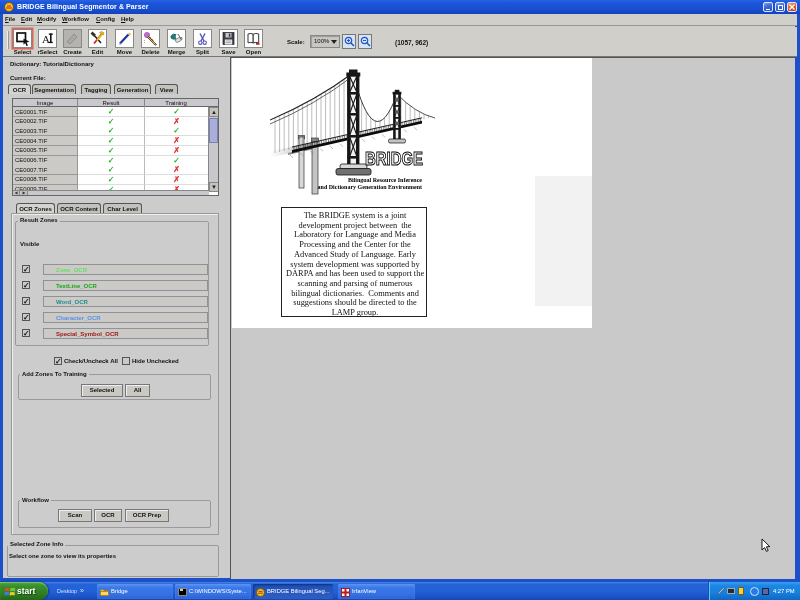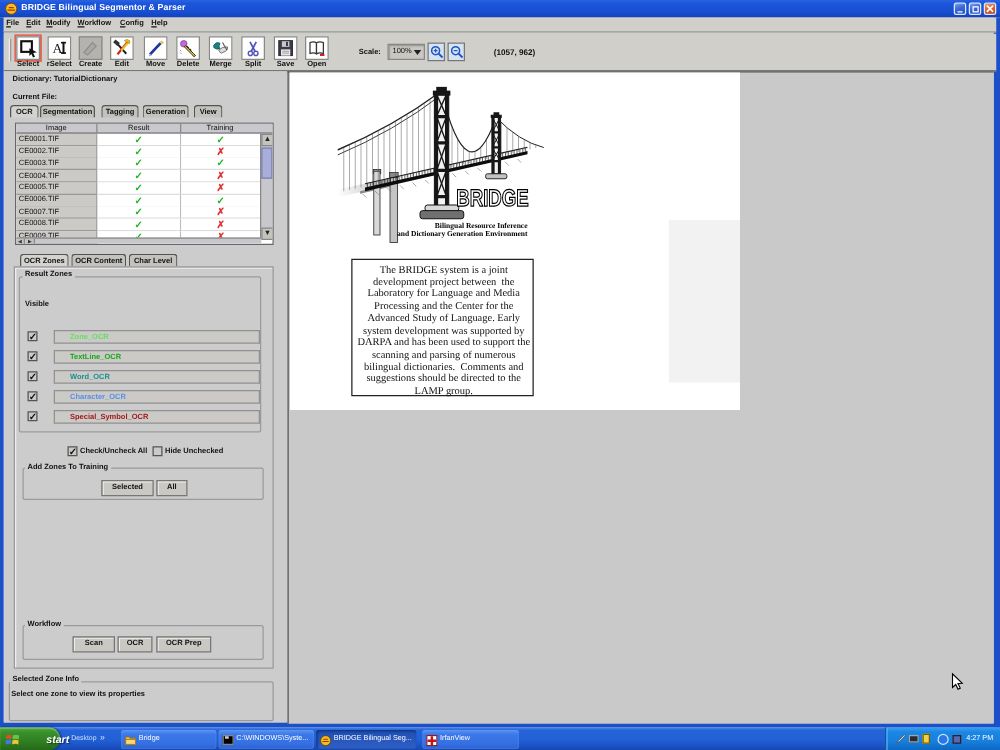--- a/index.html
+++ b/index.html
@@ -69,21 +69,21 @@
 #page { position:absolute; left:1px; top:0px; width:360px; height:270px; background:#fff; }
 #parabox { position:absolute; left:49px; top:149px; width:146px; height:110px; border:1px solid #222; }
 #paratext { position:absolute; left:4px; top:3px; width:138px; font-family:"Liberation Serif",serif; font-size:8.4px; line-height:9.7px; white-space:nowrap; text-align:center; color:#111; }
 
 
 #taskbar { left:0; top:582px; width:800px; height:18px;
   background:linear-gradient(180deg,#4687e4 0%,#2663d8 12%,#2160d6 55%,#1a4fc0 88%,#1746ad 100%); }
 #startbtn { left:0; top:0; width:48px; height:18px; border-radius:0 9px 9px 0;
   background:linear-gradient(180deg,#4ea23e 0%,#388f2a 25%,#2f7d22 65%,#246916 100%);
   box-shadow:1px 0 2px rgba(0,0,0,.45), inset 0 1px 1px #7cc46c; }
-#starttext { left:17px; top:4px; color:#fff; font-size:8.5px; font-weight:bold; font-style:italic; text-shadow:1px 1px 1px rgba(0,0,0,.5);margin-left:20px; }
+#starttext { left:17px; top:4px; color:#fff; font-size:8.5px; font-weight:bold; text-shadow:1px 1px 1px rgba(0,0,0,.5); }
 .qltext { position:absolute; color:#cfe0fa; font-size:5.5px; }
 .taskbtn { position:absolute; top:2px; height:15px; border-radius:2px; color:#fff; font-size:5.8px;
   background:linear-gradient(180deg,#5b93f2 0%,#3a77e8 25%,#3671e4 70%,#2c61d0 100%); box-shadow:inset 0 0 1px #79a8f5; }
 .taskbtn .tx { position:absolute; left:14px; top:4px; white-space:nowrap; }
 #tray { left:708px; top:0; width:92px; height:18px;
   background:linear-gradient(180deg,#3ba0f0 0%,#1c86e4 20%,#1780dd 60%,#0e67c4 100%);
   border-left:1px solid #0a57a8; box-shadow:inset 1px 0 0 #6fc0f8; }
 #claock { position:absolute; left:64px; top:6px; color:#fff; font-size:5.8px; }
 </style>
 </head>

